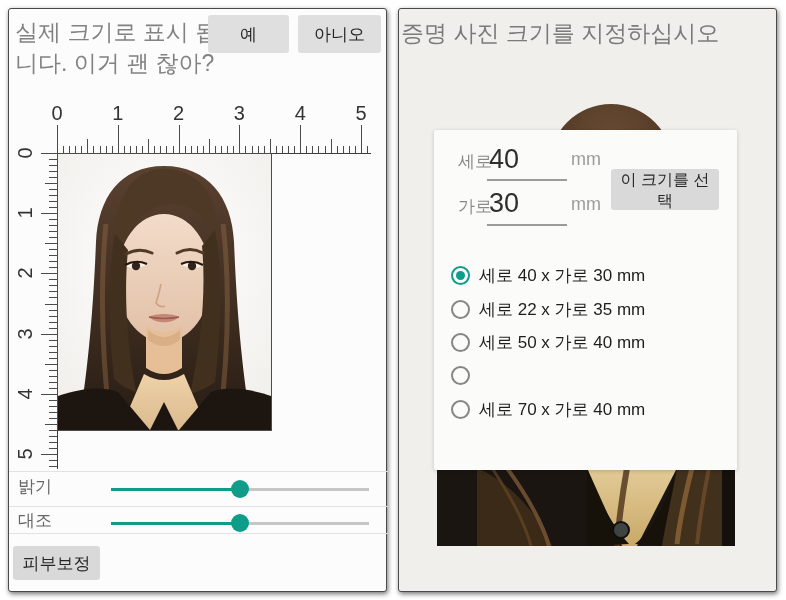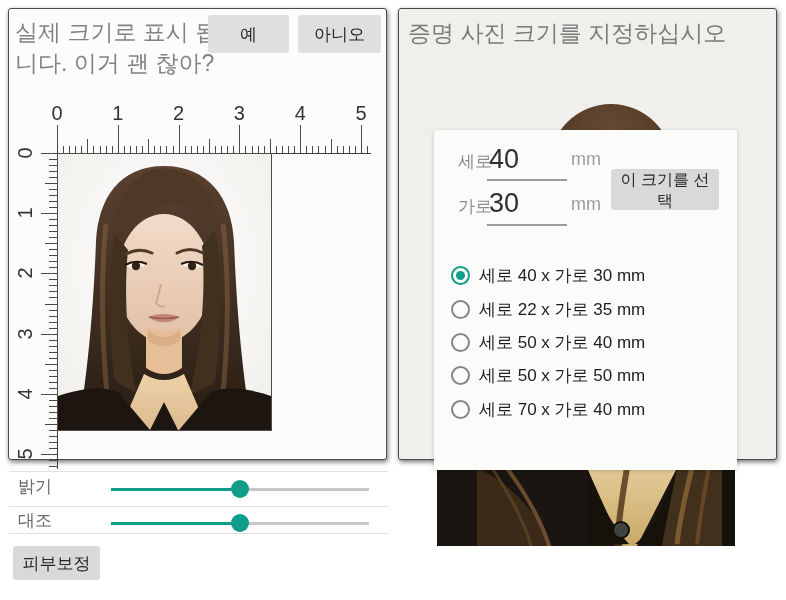--- a/index.html
+++ b/index.html
@@ -1,19 +1,19 @@
 <!DOCTYPE html>
 <html style="--accent: #0f9d8a;"><head>
 <meta charset="utf-8">
 <style>
   html,body{margin:0;padding:0;background:#ffffff;}
   *{box-sizing:border-box;}
   body{font-family:"Liberation Sans","DejaVu Sans",sans-serif;}
   .canvas{position:relative;width:786px;height:600px;background:#ffffff;overflow:hidden;}
-  .panel{position:absolute;top:8px;width:379px;height:452px;border-radius:3px;
+  .panel{position:absolute;top:8px;width:379px;height:584px;border-radius:3px;
          border:1px solid #4a4a4a;box-shadow:1px 2px 5px rgba(0,0,0,0.55);}
   .panel.left{left:8px;background:#fcfcfc;}
   .panel.right{left:398px;background:#f1efec;}
 
   
   .lp-title{position:absolute;left:6px;top:8px;width:206px;font-size:23px;line-height:31px;color:#828282;}
   .btn{position:absolute;background:#dfdfdf;border:none;border-radius:3px;color:#262626;
        font-size:17px;text-align:center;font-family:inherit;}
   .btn-yes{left:199px;top:6px;width:81px;height:38px;}
   .btn-no{left:289px;top:6px;width:83px;height:38px;}
@@ -28,21 +28,21 @@
   .photo-frame svg{display:block;width:100%;height:100%;}
   .divider{position:absolute;left:0;width:379px;height:1px;background:#e2e2e2;}
   .slider-label{position:absolute;left:9px;font-size:17px;color:#666;}
   .slider{position:absolute;left:102px;width:258px;height:18px;}
   .slider .track{position:absolute;left:0;top:8px;width:100%;height:3px;background:#c6c6c6;}
   .slider .fill{position:absolute;left:0;top:8px;height:3px;background:var(--accent);}
   .slider .thumb{position:absolute;top:0;width:18px;height:18px;border-radius:50%;background:var(--accent);}
   .btn-skin{left:4px;top:537px;width:87px;height:34px;background:#d9d9d9;}
 
   
-  .rp-title{position:absolute;left:9px;top:9px;font-size:23px;color:#7b7b7b;white-space:nowrap;}
+  .rp-title{position:absolute;left:2px;top:9px;font-size:23px;color:#7b7b7b;white-space:nowrap;}
   .rp-photo{position:absolute;left:38px;top:77px;width:298px;height:460px;}
   .rp-photo svg{display:block;width:100%;height:100%;}
   .dialog{position:absolute;left:35px;top:121px;width:303px;height:340px;background:#fbfbfa;
           border-radius:2px;box-shadow:0 1px 4px rgba(0,0,0,0.18);}
   .fld-label{position:absolute;font-size:17px;color:#8a8a8a;}
   .fld-value{position:absolute;font-size:27px;color:#2e2e2e;background:transparent;border:none;
              width:76px;padding:0;font-family:inherit;}
   .fld-line{position:absolute;width:80px;height:2px;background:#9b9b9b;}
   .fld-unit{position:absolute;font-size:18px;color:#9c9c9c;}
   .btn-select{left:177px;top:39px;width:108px;height:41px;background:#d9d9d9;font-size:16px;}
@@ -316,21 +316,20 @@
           <div class="radio-row">
             <span class="radio"></span>
             <span class="radio-label">세로 22 x 가로 35 mm</span>
           </div>
           <div class="radio-row">
             <span class="radio"></span>
             <span class="radio-label">세로 50 x 가로 40 mm</span>
           </div>
           <div class="radio-row">
             <span class="radio"></span>
-            <span class="radio-label">세로 50 x 가로 50 mm</span>
           </div>
           <div class="radio-row">
             <span class="radio"></span>
             <span class="radio-label">세로 70 x 가로 40 mm</span>
           </div>
         </div>
     </div>
   </section>
 </div>
 

